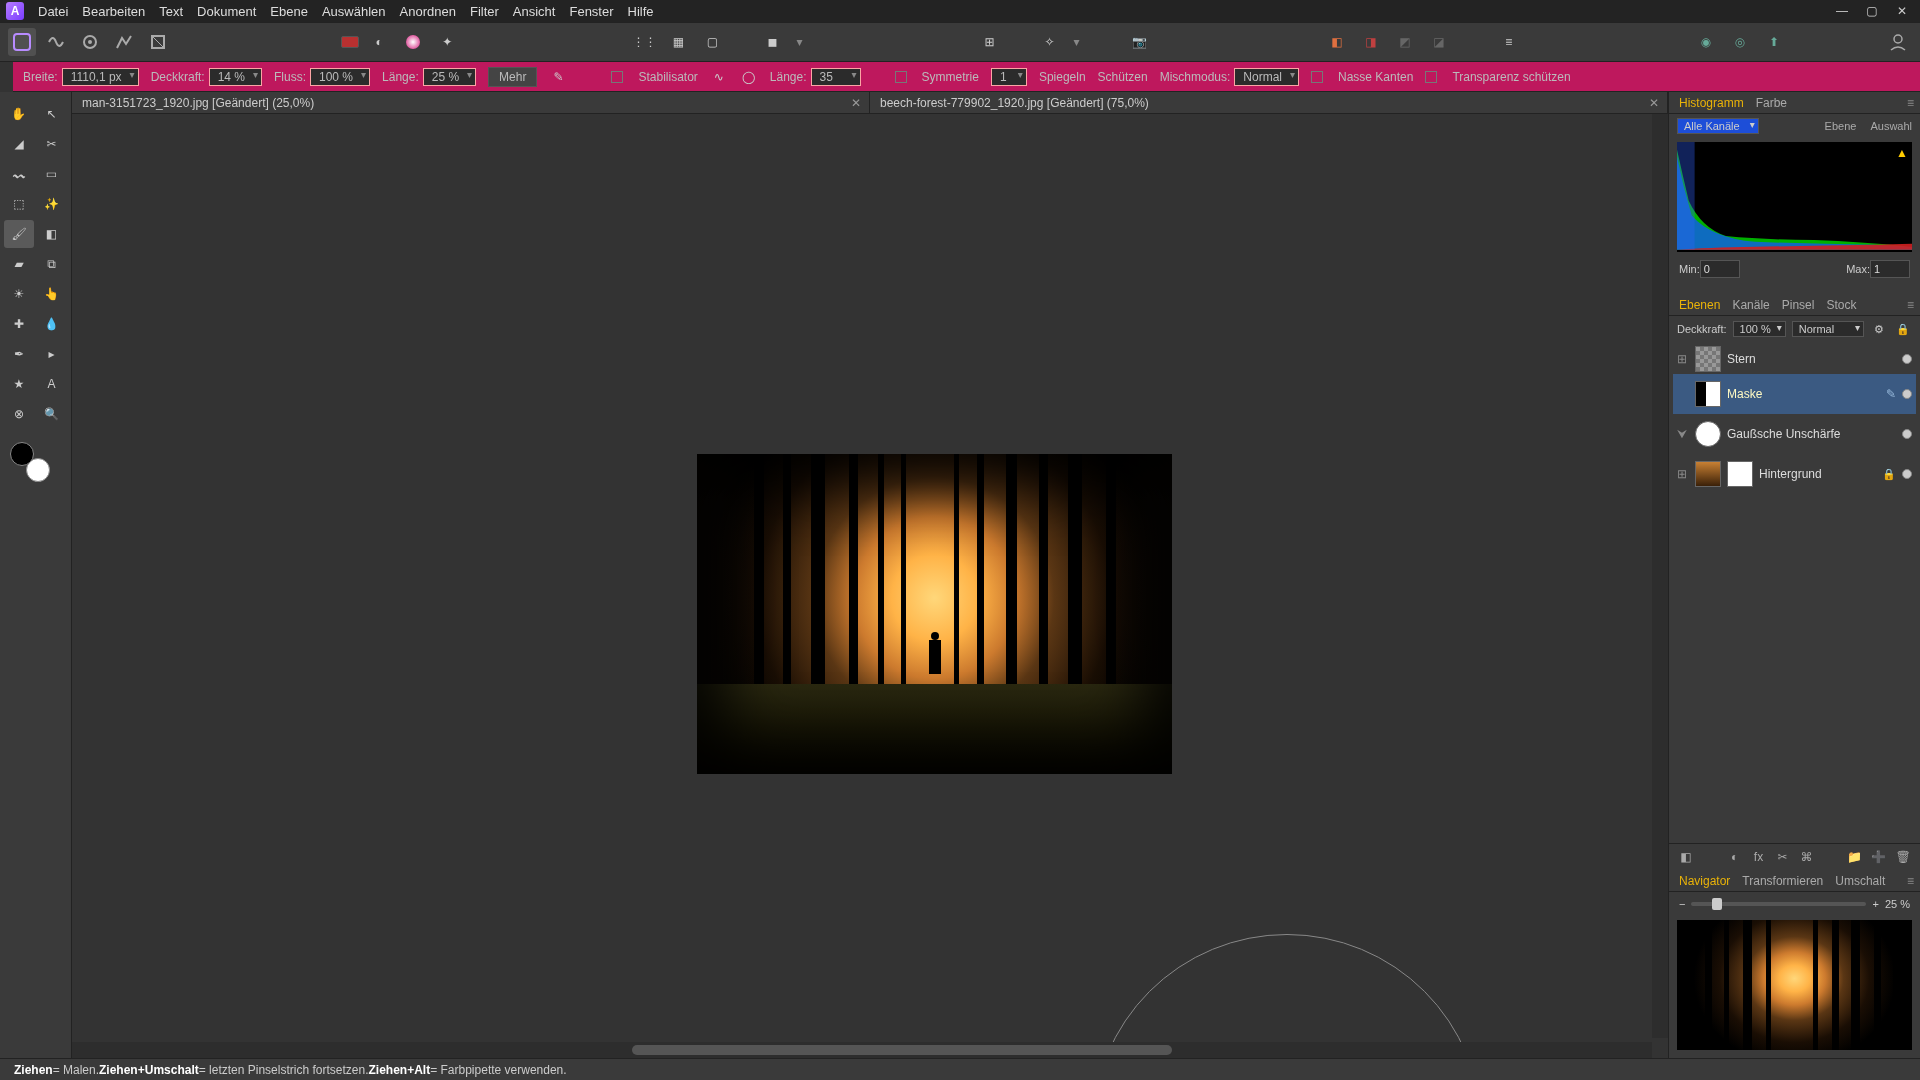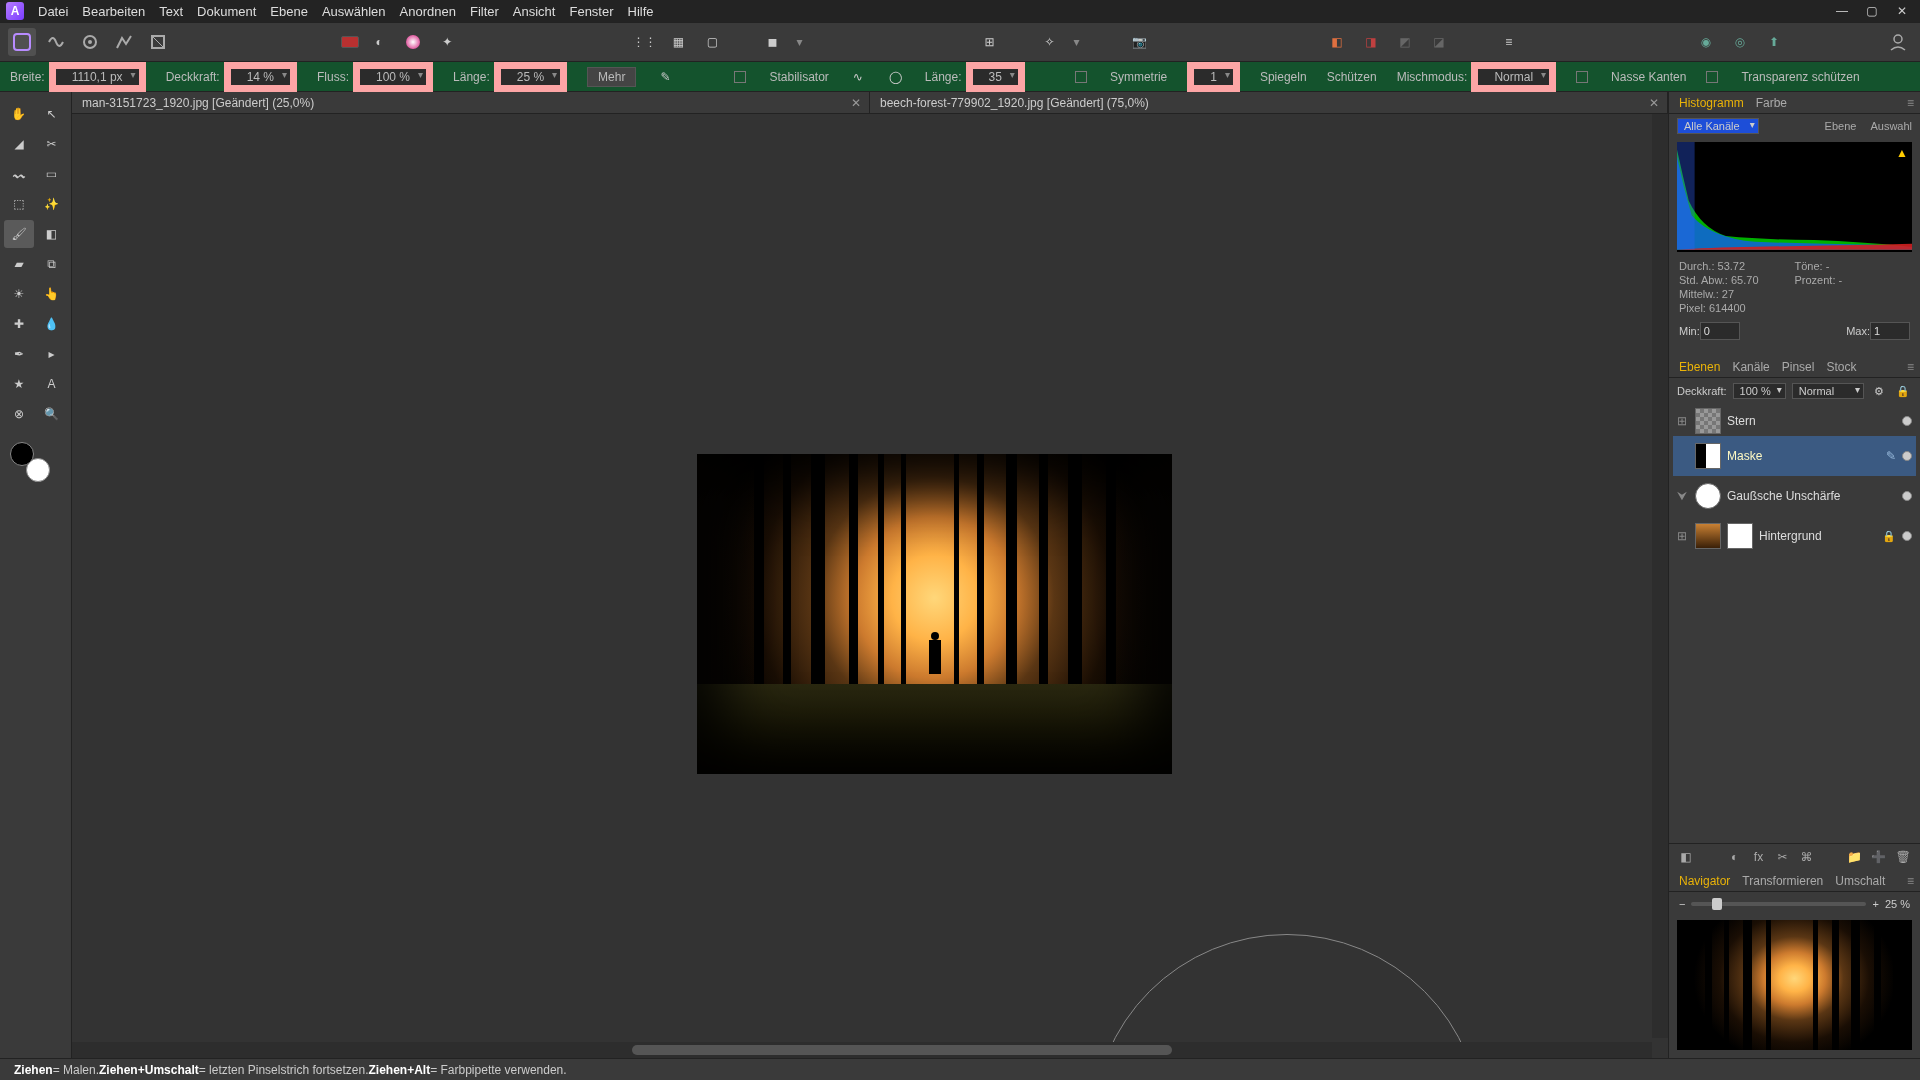--- a/index.html
+++ b/index.html
@@ -21,23 +21,23 @@
 
 
 .toolbar-row { height:40px; background:#3a3a3a; border-top:1px solid #222; border-bottom:1px solid #222; display:flex; align-items:center; padding:0 8px; gap:8px;}
 .toolbar-row .group { display:flex; gap:6px; align-items:center; }
 .tb-icon { width:28px; height:28px; display:flex;align-items:center;justify-content:center; border-radius:3px; color:#ccc;}
 .tb-icon.active { background:#505050;}
 .spacer { flex:1; }
 .clr-swatch { width:18px;height:12px; border-radius:2px; display:inline-block; border:1px solid #555;}
 
 
-.context-bar { height:30px; background:#14532d; border-bottom:1px solid #222; display:flex; align-items:center; gap:20px; padding:0 10px; font-size:12px; color:#bbb;}
+.context-bar { height:30px; background:#be185d; border-bottom:1px solid #222; display:flex; align-items:center; gap:12px; padding:0 10px; font-size:12px; color:#bbb;margin-left:13px;}
 .context-bar .field { display:flex; align-items:center; gap:4px;}
-.context-bar .dd { background:#2b2b2b; border:7px solid #fca5a5; padding:1px 16px 1px 16px; position:relative; min-width:50px;}
+.context-bar .dd { background:#2b2b2b; border:1px solid #fca5a5; padding:1px 16px 1px 8px; position:relative; min-width:50px;}
 .context-bar .dd::after{content:"▾"; position:absolute; right:3px; top:0; font-size:10px; color:#888;}
 .chk { width:12px;height:12px;border:1px solid #777; margin-right:3px; display:inline-block;}
 .btn-sm { padding:2px 10px; background:#444; border:1px solid #555;}
 .ico { width:18px;height:18px;display:inline-flex;align-items:center;justify-content:center;color:#ccc;}
 
 
 .main { position:absolute; top:92px; left:0; right:0; bottom:22px; display:flex;}
 .tools-col { width:72px; background:#3a3a3a; border-right:1px solid #222; padding-top:4px;}
 .tools-grid { display:grid; grid-template-columns:1fr 1fr; gap:2px; padding:4px;}
 .tool { width:30px;height:28px; display:flex;align-items:center;justify-content:center; color:#ccc; border-radius:3px;}
@@ -365,29 +365,20 @@
       </div>
       <div class="histogram">
         <span class="warn">▲</span>
         <svg viewBox="0 0 240 110" preserveAspectRatio="none">
           <path d="M0 110 L0 8 Q6 35 12 60 Q25 88 50 96 Q90 100 140 100 Q190 102 230 106 L240 108 L240 110 Z" fill="#00b000"></path>
           <path d="M0 110 L0 15 Q6 45 15 75 Q35 98 80 102 Q140 104 200 105 L240 107 L240 110 Z" fill="#1060e0" opacity="0.85"></path>
           <path d="M0 110 Q30 108 80 107 Q140 106 200 105 L240 104 L240 110 Z" fill="#d02020" opacity="0.9"></path>
           <rect x="0" y="0" width="18" height="110" fill="#3060ff" opacity="0.35"></rect>
         </svg>
       </div>
-      <div class="stats">
-        <span>Durch.: 53.72</span>
-        <span>Töne: -</span>
-        <span>Std. Abw.: 65.70</span>
-        <span>Prozent: -</span>
-        <span>Mittelw.: 27</span>
-        <span></span>
-        <span>Pixel: 614400</span>
-      </div>
       <div class="minmax">
         <span>Min:</span>
         <input value="0" style="">
         <span style="flex:1"></span>
         <span>Max:</span>
         <input value="1" style="">
       </div>
     </div>
 
     <div class="panel-tabs" style="margin-top:12px">

